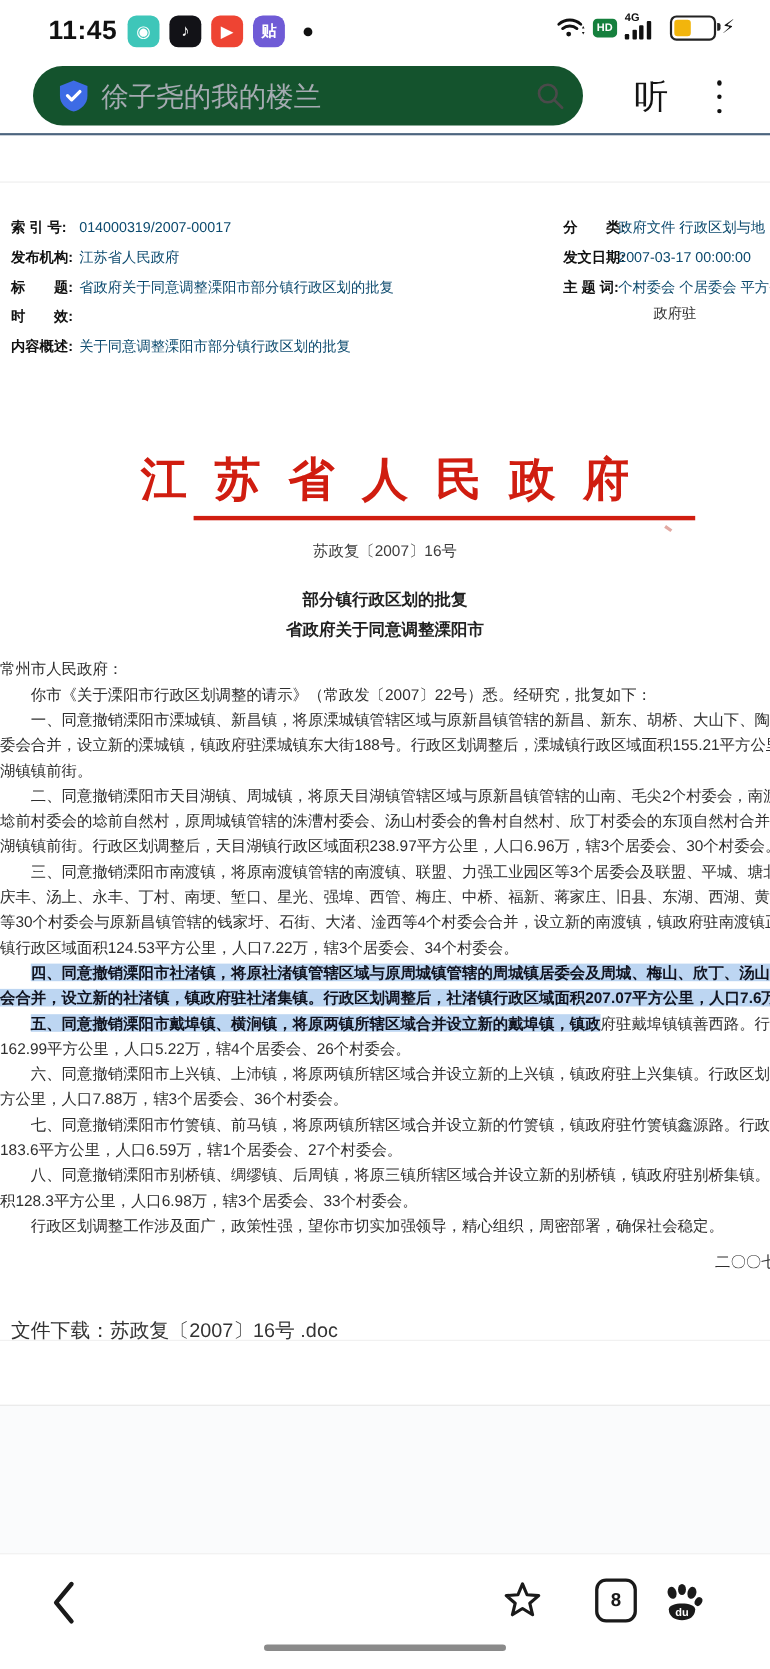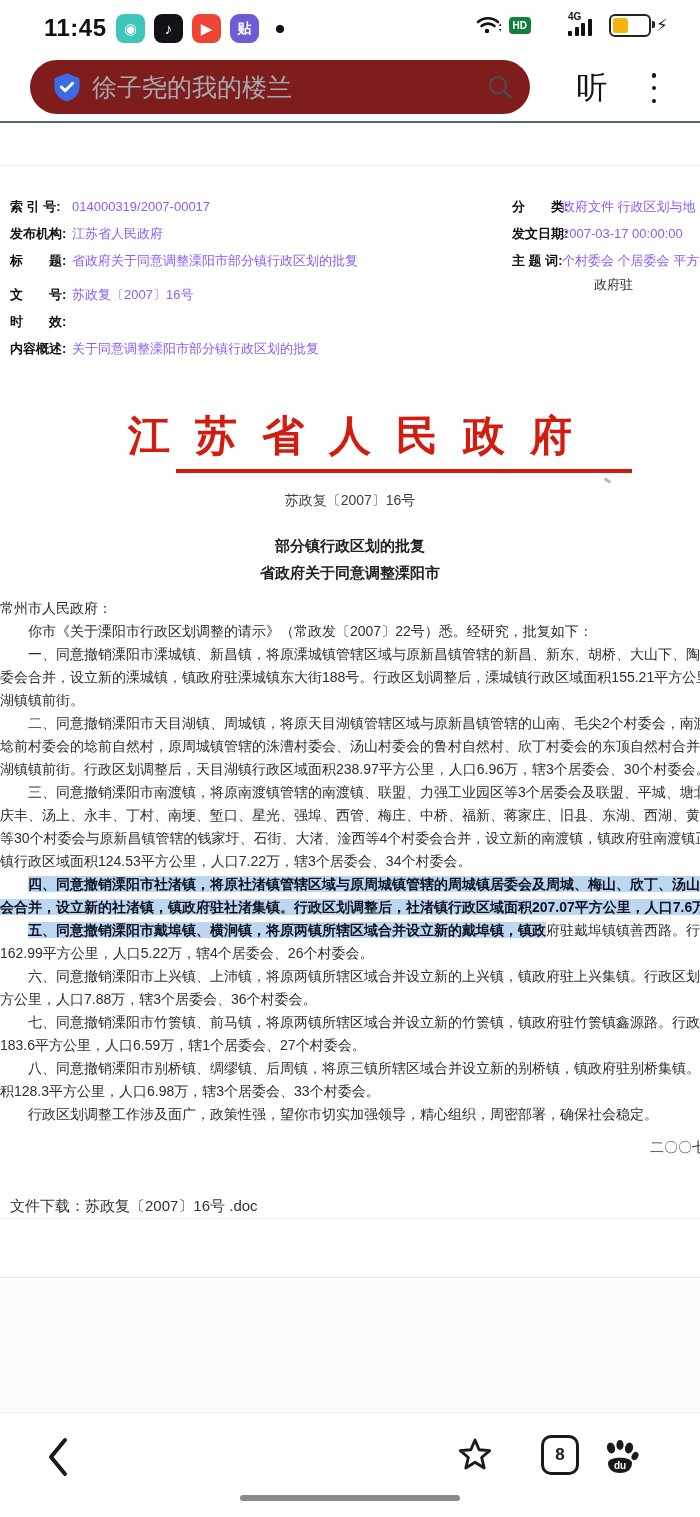--- a/index.html
+++ b/index.html
@@ -9,66 +9,66 @@
   .statusbar{position:absolute;left:0;top:0;width:700px;height:56px;background:#fff;}
   .time{position:absolute;left:44px;top:14px;font-size:24px;font-weight:bold;color:#111;letter-spacing:.5px;}
   .appicons{position:absolute;left:116px;top:14px;display:flex;gap:9px;align-items:center;}
   .appicon{width:29px;height:29px;border-radius:8px;display:flex;align-items:center;justify-content:center;
            color:#fff;font-size:15px;font-weight:bold;}
   .ic-music{background:#3ec6b9;} .ic-tiktok{background:#121217;} .ic-play{background:#ee4433;}
   .ic-tieba{background:#6f5bd6;border-radius:9px;font-size:14px;}
   .recdot{width:8px;height:8px;border-radius:50%;background:#111;margin-left:8px;}
   .statusright{position:absolute;right:32px;top:12px;display:flex;align-items:center;gap:7px;}
   .hdbadge{background:#15803d;color:#fff;font-size:10px;font-weight:bold;border-radius:4px;padding:3px 4px;}
-  .signal{position:relative;width:34px;height:26px;margin-left:30px;}
+  .signal{position:relative;width:34px;height:26px;}
   .sg4g{position:absolute;left:0;top:-1px;font-size:10px;font-weight:bold;color:#111;}
   .bars{position:absolute;left:0;bottom:2px;display:flex;align-items:flex-end;gap:2.5px;}
   .bars i{display:block;width:4px;background:#111;border-radius:1px;}
   .battery{position:relative;width:38px;height:19px;border:2px solid #222;border-radius:6px;}
   .batfill{position:absolute;left:2px;top:2px;bottom:2px;width:38%;background:#f2b50c;border-radius:3px;}
   .batnub{position:absolute;right:-6px;top:5px;width:3px;height:7px;background:#222;border-radius:0 2px 2px 0;}
   .bolt{font-size:17px;color:#111;margin-left:-2px;}
   
   .searcharea{position:absolute;left:0;top:56px;width:700px;height:64px;background:#fff;}
-  .searchpill{position:absolute;left:30px;top:4px;width:500px;height:54px;background:#7f1d1d;border-radius:27px;}
+  .searchpill{position:absolute;left:30px;top:4px;width:500px;height:54px;background:#14532d;border-radius:27px;}
   .shield{position:absolute;left:22px;top:12px;width:30px;height:30px;}
   .querytext{position:absolute;left:62px;top:11px;font-size:25px;color:#a6abb2;white-space:nowrap;}
   .mag{position:absolute;right:16px;top:13px;}
   .listenbtn{position:absolute;left:566px;top:8px;width:52px;height:48px;font-size:31px;color:#141414;
              display:flex;align-items:center;justify-content:center;}
   .menudots{position:absolute;left:644px;top:14px;width:20px;height:36px;display:flex;flex-direction:column;
             align-items:center;justify-content:space-between;padding:3px 0;box-sizing:border-box;}
   .menudots i{width:4.5px;height:4.5px;border-radius:50%;background:#111;}
   .sep-dark{position:absolute;left:0;top:121px;width:700px;height:2px;background:#4d657f;}
   .sep-light{position:absolute;left:0;top:165px;width:700px;height:1px;background:#ededed;}
   
   .metacol{position:absolute;font-size:13px;}
   .meta-left{left:10px;top:193px;width:480px;}
   .meta-right{left:512px;top:193px;width:200px;}
   .meta-row{height:27px;line-height:27px;white-space:nowrap;overflow:visible;}
   .meta-row.gap{margin-top:7px;}
   .meta-label{display:inline-block;font-weight:bold;color:#111;white-space:pre;}
   .meta-left .meta-label{width:62px;}
   .meta-right .meta-label{width:50px;}
-  .meta-value{color:#8b5cf6;}
+  .meta-value{color:#0c4a6e;}
   .meta-value2{margin-left:82px;height:22px;line-height:22px;color:#333;}
   
   .redtitle{position:absolute;left:0;top:408px;width:700px;text-align:center;font-size:42px;font-weight:bold;
             color:#d01d10;letter-spacing:25px;white-space:nowrap;text-indent:25px;}
   .redline{position:absolute;left:176px;top:469px;width:456px;height:4px;background:#d01d10;}
   .redtick{position:absolute;left:604px;top:479px;width:7px;height:3px;background:#e2a9a2;transform:rotate(35deg);}
   .docnum{position:absolute;left:0;top:492px;width:700px;text-align:center;font-size:14px;color:#3c3c3c;}
   .doctitle{position:absolute;left:0;top:532px;width:700px;text-align:center;font-size:15px;font-weight:bold;
             color:#222;line-height:27px;}
   
   .docbody{position:absolute;left:0;top:597px;width:700px;}
   .bodyline{height:23px;line-height:23px;font-size:14px;color:#2e2e2e;white-space:nowrap;overflow:hidden;}
   .bodyline .hl{background:#bdd6f2;font-weight:bold;color:#10131f;}
   .dateline{margin-top:10px;padding-left:650px;}
-  .download{position:absolute;left:10px;top:1197px;font-size:15px;color:#333;white-space:nowrap;}
+  .download{position:absolute;left:10px;top:1197px;font-size:18px;color:#333;white-space:nowrap;}
   .hr1{position:absolute;left:0;top:1218px;width:700px;height:1px;background:#f0f0f0;}
   .hr2{position:absolute;left:0;top:1277px;width:700px;height:1px;background:#e6e6e6;}
   .graytail{position:absolute;left:0;top:1278px;width:700px;height:134px;background:#fafbfc;}
   
   .bottombar{position:absolute;left:0;top:1412px;width:700px;height:105px;background:#fff;border-top:1px solid #efefef;}
   .bb-ic{position:absolute;top:22px;display:flex;align-items:center;justify-content:center;}
   .tabbox{width:32px;height:34px;border:3px solid #1a1a1a;border-radius:10px;font-size:17px;font-weight:bold;
           color:#1a1a1a;display:flex;align-items:center;justify-content:center;}
   .homebar{position:absolute;left:240px;top:1495px;width:220px;height:6px;border-radius:3px;background:#8a8a8a;}
 </style>
@@ -129,21 +129,20 @@
       <i></i>
     </div>
 </div>
 <div class="sep-dark"></div>
 <div class="sep-light"></div>
 
 <div class="metacol meta-left">
     <div class="meta-row"><span class="meta-label">索 引 号:</span><span class="meta-value">014000319/2007-00017</span></div>
     <div class="meta-row"><span class="meta-label">发布机构:</span><span class="meta-value">江苏省人民政府</span></div>
     <div class="meta-row"><span class="meta-label">标　　题:</span><span class="meta-value">省政府关于同意调整溧阳市部分镇行政区划的批复</span></div>
-    <div class="meta-row gap"><span class="meta-label">文　　号:</span><span class="meta-value">苏政复〔2007〕16号</span></div>
     <div class="meta-row"><span class="meta-label">时　　效:</span><span class="meta-value"></span></div>
     <div class="meta-row"><span class="meta-label">内容概述:</span><span class="meta-value">关于同意调整溧阳市部分镇行政区划的批复</span></div>
   </div>
 <div class="metacol meta-right">
     <div class="meta-row"><span class="meta-label">分　　类:</span><span class="meta-value">政府文件 行政区划与地</span></div>
     <div class="meta-row"><span class="meta-label">发文日期:</span><span class="meta-value">2007-03-17 00:00:00</span></div>
     <div class="meta-row"><span class="meta-label">主 题 词:</span><span class="meta-value">个村委会 个居委会 平方公里</span></div>
     <div class="meta-value2">政府驻</div>
   </div>
 

